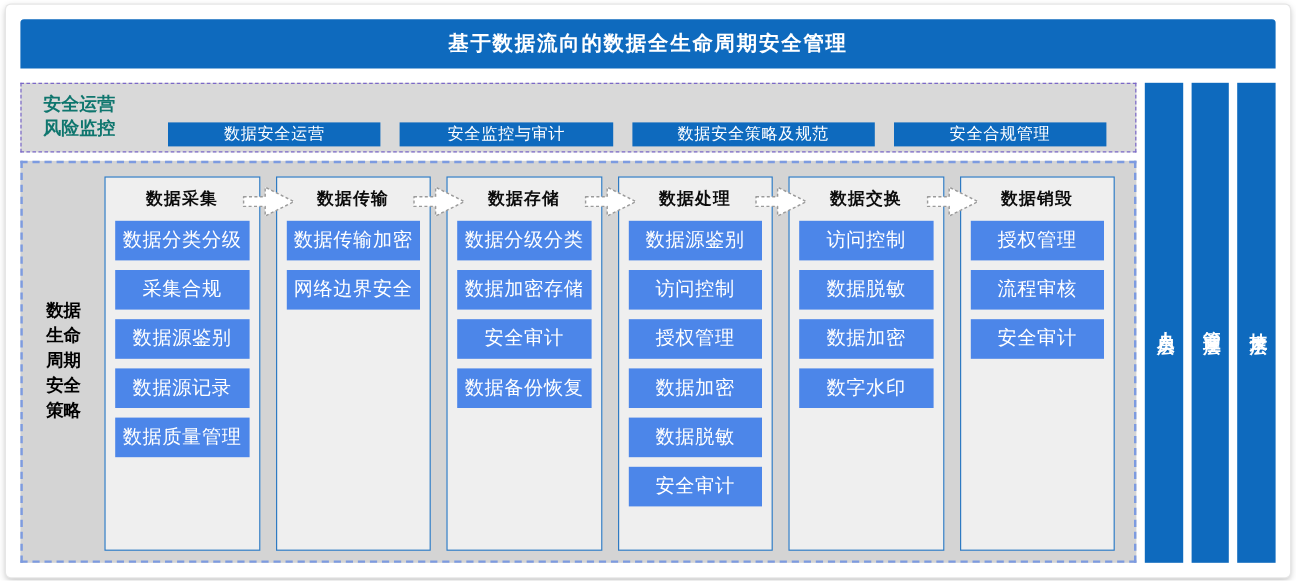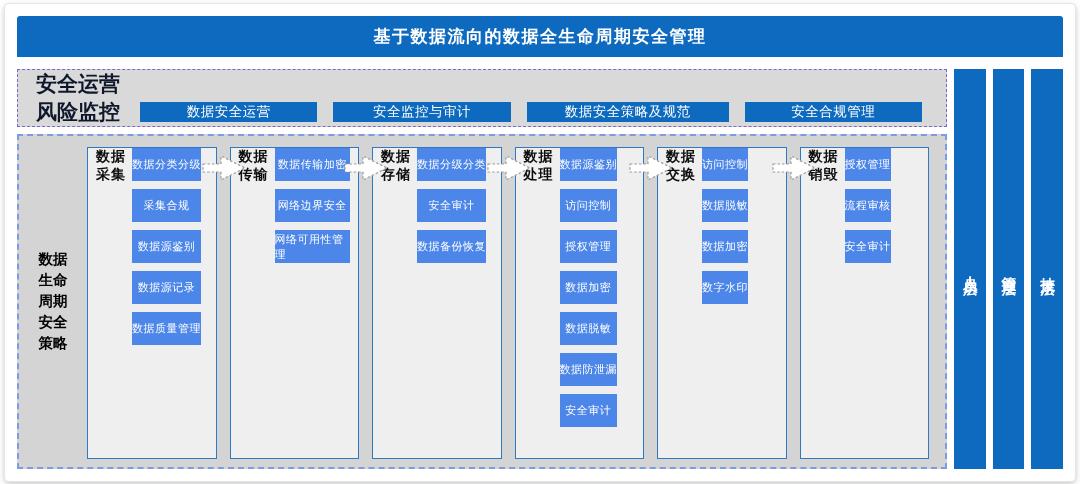--- a/index.html
+++ b/index.html
@@ -10,39 +10,39 @@
         display:flex;flex-direction:column;padding:12px;box-sizing:border-box;}
   .title-bar{height:41px;flex:0 0 41px;background:var(--primary-blue);color:#fff;
         display:flex;align-items:center;justify-content:center;
         font-size:17px;font-weight:bold;letter-spacing:1.5px;border-radius:3px 3px 0 0;}
   .content-row{flex:1;display:flex;margin-top:12px;min-height:0;}
   .left-stack{flex:1;display:flex;flex-direction:column;min-width:0;}
   .ops-row{height:58px;flex:0 0 58px;background:var(--ops-bg);
         border:1px dashed var(--purple-dash);box-sizing:border-box;
         display:flex;align-items:center;}
   .ops-label{width:100px;flex:0 0 100px;padding-left:18px;box-sizing:content-box;
-        font-weight:bold;font-size:21px;line-height:1.35;white-space:pre-line;color:#0f172a;}
+        font-weight:bold;font-size:15px;line-height:1.35;white-space:pre-line;color:#0f766e;}
   .ops-buttons{flex:1;display:flex;gap:16px;margin-right:24px;margin-left:4px;}
   .ops-btn{flex:1;height:20px;background:var(--primary-blue);color:#fff;cursor:pointer;
         display:flex;align-items:center;justify-content:center;font-size:13.5px;letter-spacing:.5px;margin-top:28px;}
   .ops-btn.wide{flex:1.14;}
   .main-box{flex:1;margin-top:7px;background:var(--main-bg);
         border:2px dashed var(--blue-dash);box-sizing:border-box;display:flex;min-height:0;}
   .main-label{width:68px;flex:0 0 68px;display:flex;align-items:center;justify-content:center;
         font-weight:bold;font-size:14.5px;line-height:21px;white-space:pre-line;
         text-align:center;color:#000000;}
   .columns{flex:1;display:flex;gap:13px;padding:11px 16px 8px 0;min-width:0;}
   .column{flex:1;background:var(--column-bg);border:1.5px solid var(--column-border);
-        position:relative;display:flex;flex-direction:row;
+        position:relative;display:flex;flex-direction:column;
         padding:0 8px;box-sizing:border-box;min-width:0;}
   .col-header{height:36px;flex:0 0 36px;display:flex;align-items:center;justify-content:center;
         font-weight:bold;font-size:14px;color:#0d0d0d;letter-spacing:1px;}
   .col-items{display:flex;flex-direction:column;gap:8px;}
   .item{height:33px;flex:0 0 33px;background:var(--item-blue);color:#fff;cursor:pointer;
-        display:flex;align-items:center;justify-content:center;font-size:11px;letter-spacing:.5px;}
+        display:flex;align-items:center;justify-content:center;font-size:16px;letter-spacing:.5px;}
   .flow-arrow{position:absolute;top:5px;right:-31px;width:46px;height:30px;z-index:3;overflow:visible;}
   .layers{width:109px;flex:0 0 109px;display:flex;gap:7px;margin-left:7px;}
   .layer-bar{flex:1;background:var(--primary-blue);display:flex;
         align-items:center;justify-content:center;}
   .layer-text{writing-mode:vertical-rl;color:#fff;font-weight:bold;font-size:14.5px;letter-spacing:3px;}
 </style>
 </head>
 <body>
 
 <div class="canvas">
@@ -78,46 +78,45 @@
                 </div>
                 <svg viewBox="0 0 46 30" class="flow-arrow">
                   <polygon points="2,11 20,11 20,3 44,15 20,27 20,19 2,19" fill="#ffffff" stroke="#9b9b9b" stroke-width="1.2" stroke-dasharray="2.5 2" stroke-linejoin="round"></polygon>
                 </svg>
               </div>
               <div class="column">
                 <div class="col-header">数据传输</div>
                 <div class="col-items">
                   <div class="item">数据传输加密</div>
                   <div class="item">网络边界安全</div>
-                  <div class="item">网络可用性管理</div>
                 </div>
                 <svg viewBox="0 0 46 30" class="flow-arrow">
                   <polygon points="2,11 20,11 20,3 44,15 20,27 20,19 2,19" fill="#ffffff" stroke="#9b9b9b" stroke-width="1.2" stroke-dasharray="2.5 2" stroke-linejoin="round"></polygon>
                 </svg>
               </div>
               <div class="column">
                 <div class="col-header">数据存储</div>
                 <div class="col-items">
                   <div class="item">数据分级分类</div>
+                  <div class="item">数据加密存储</div>
                   <div class="item">安全审计</div>
                   <div class="item">数据备份恢复</div>
                 </div>
                 <svg viewBox="0 0 46 30" class="flow-arrow">
                   <polygon points="2,11 20,11 20,3 44,15 20,27 20,19 2,19" fill="#ffffff" stroke="#9b9b9b" stroke-width="1.2" stroke-dasharray="2.5 2" stroke-linejoin="round"></polygon>
                 </svg>
               </div>
               <div class="column">
                 <div class="col-header">数据处理</div>
                 <div class="col-items">
                   <div class="item">数据源鉴别</div>
                   <div class="item">访问控制</div>
                   <div class="item">授权管理</div>
                   <div class="item">数据加密</div>
                   <div class="item">数据脱敏</div>
-                  <div class="item">数据防泄漏</div>
                   <div class="item">安全审计</div>
                 </div>
                 <svg viewBox="0 0 46 30" class="flow-arrow">
                   <polygon points="2,11 20,11 20,3 44,15 20,27 20,19 2,19" fill="#ffffff" stroke="#9b9b9b" stroke-width="1.2" stroke-dasharray="2.5 2" stroke-linejoin="round"></polygon>
                 </svg>
               </div>
               <div class="column">
                 <div class="col-header">数据交换</div>
                 <div class="col-items">
                   <div class="item">访问控制</div>

